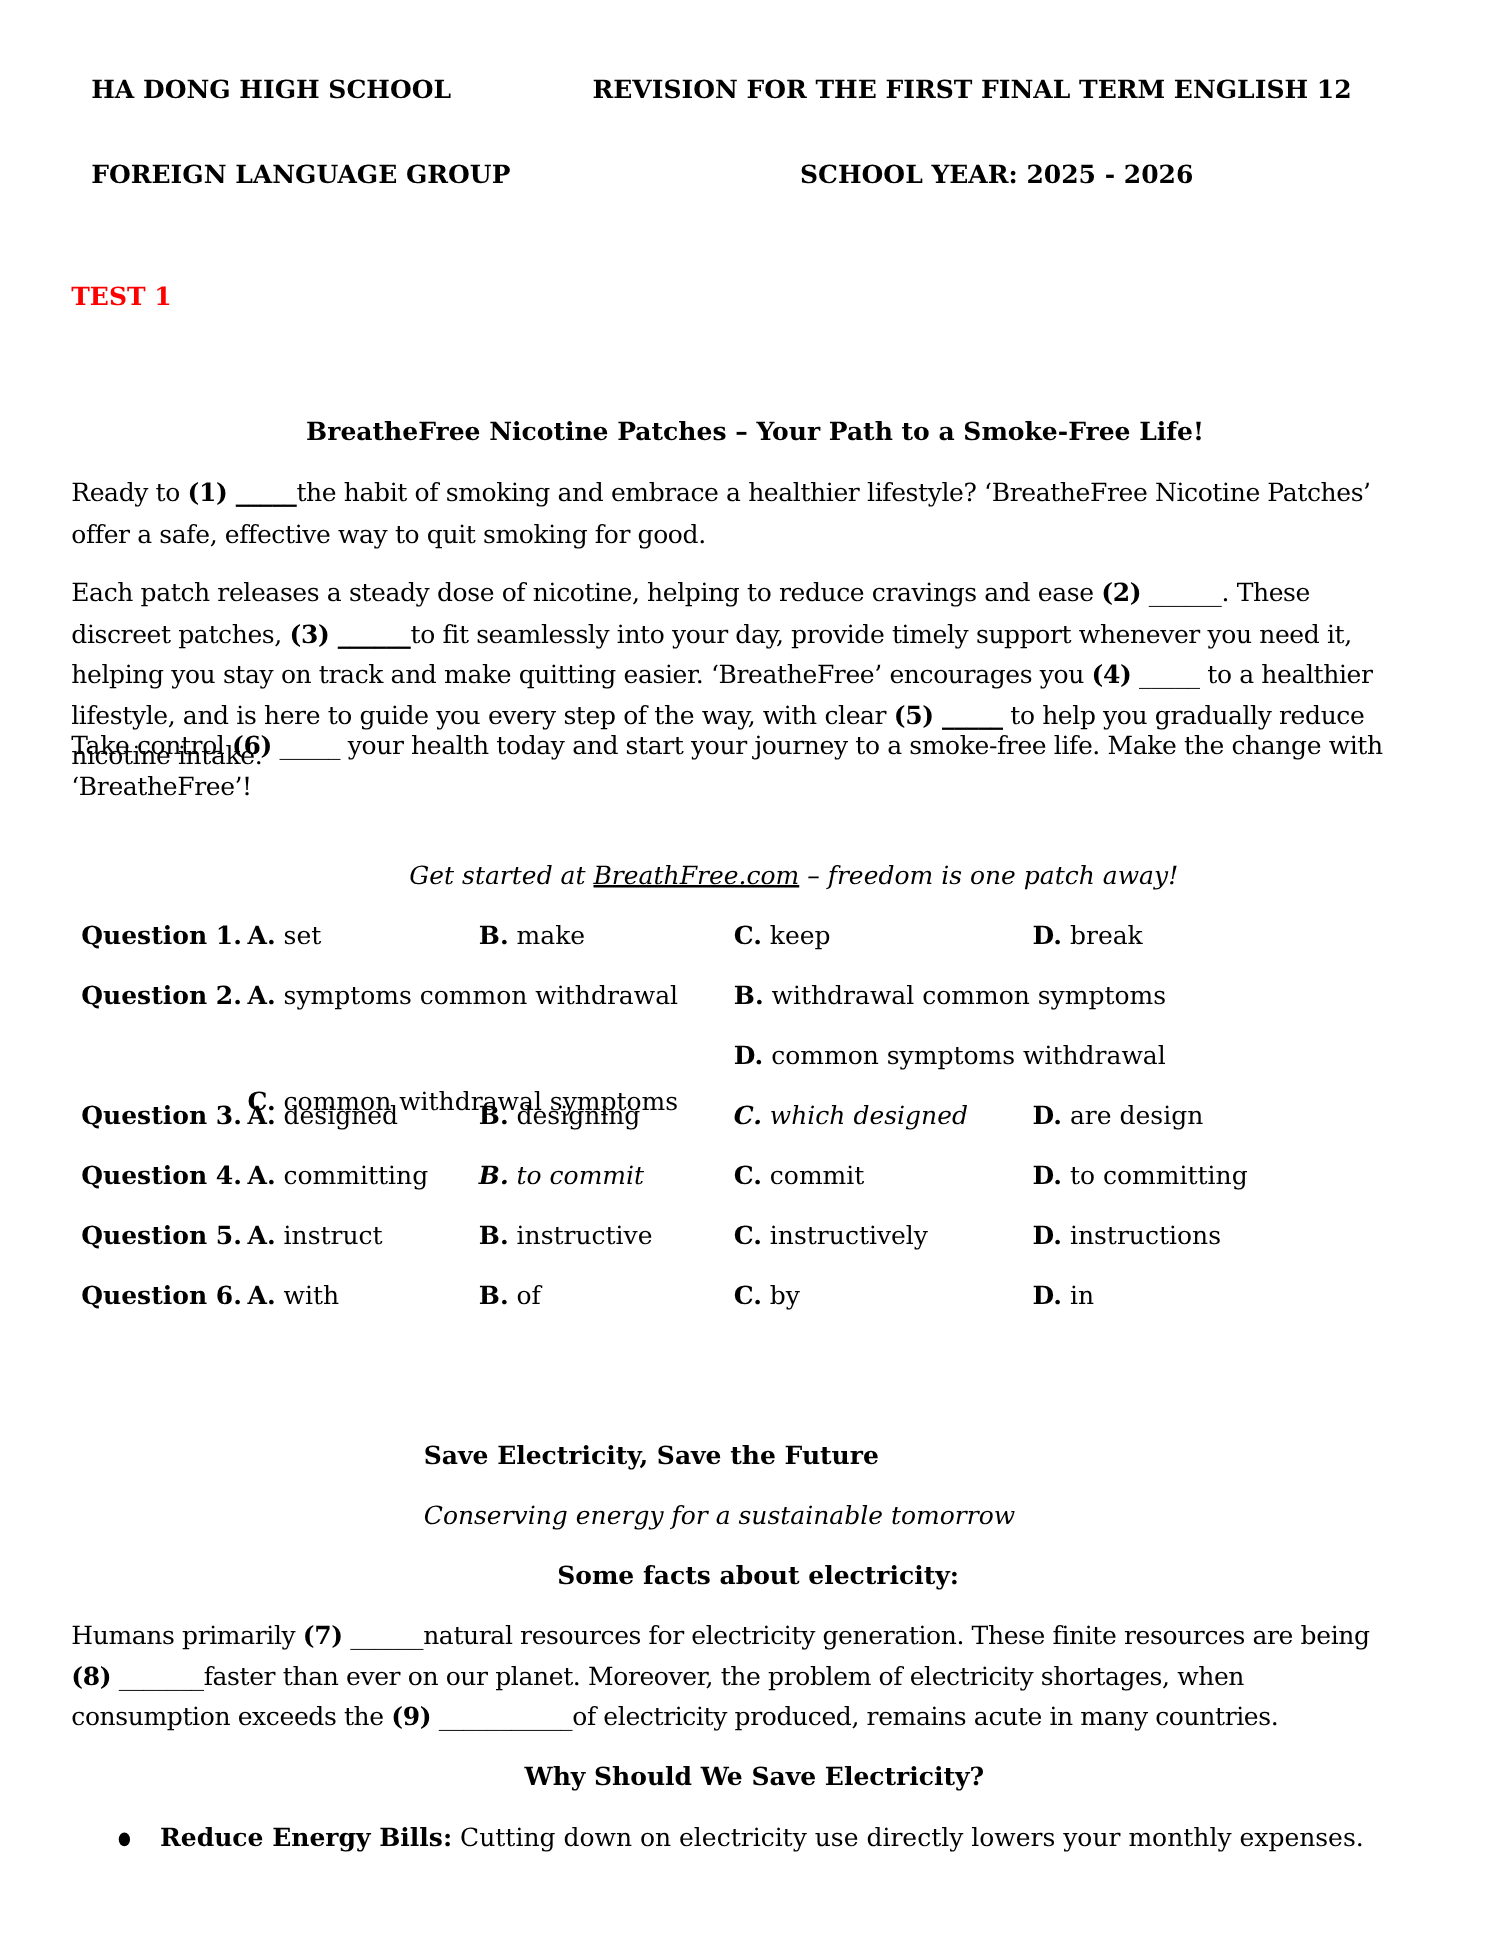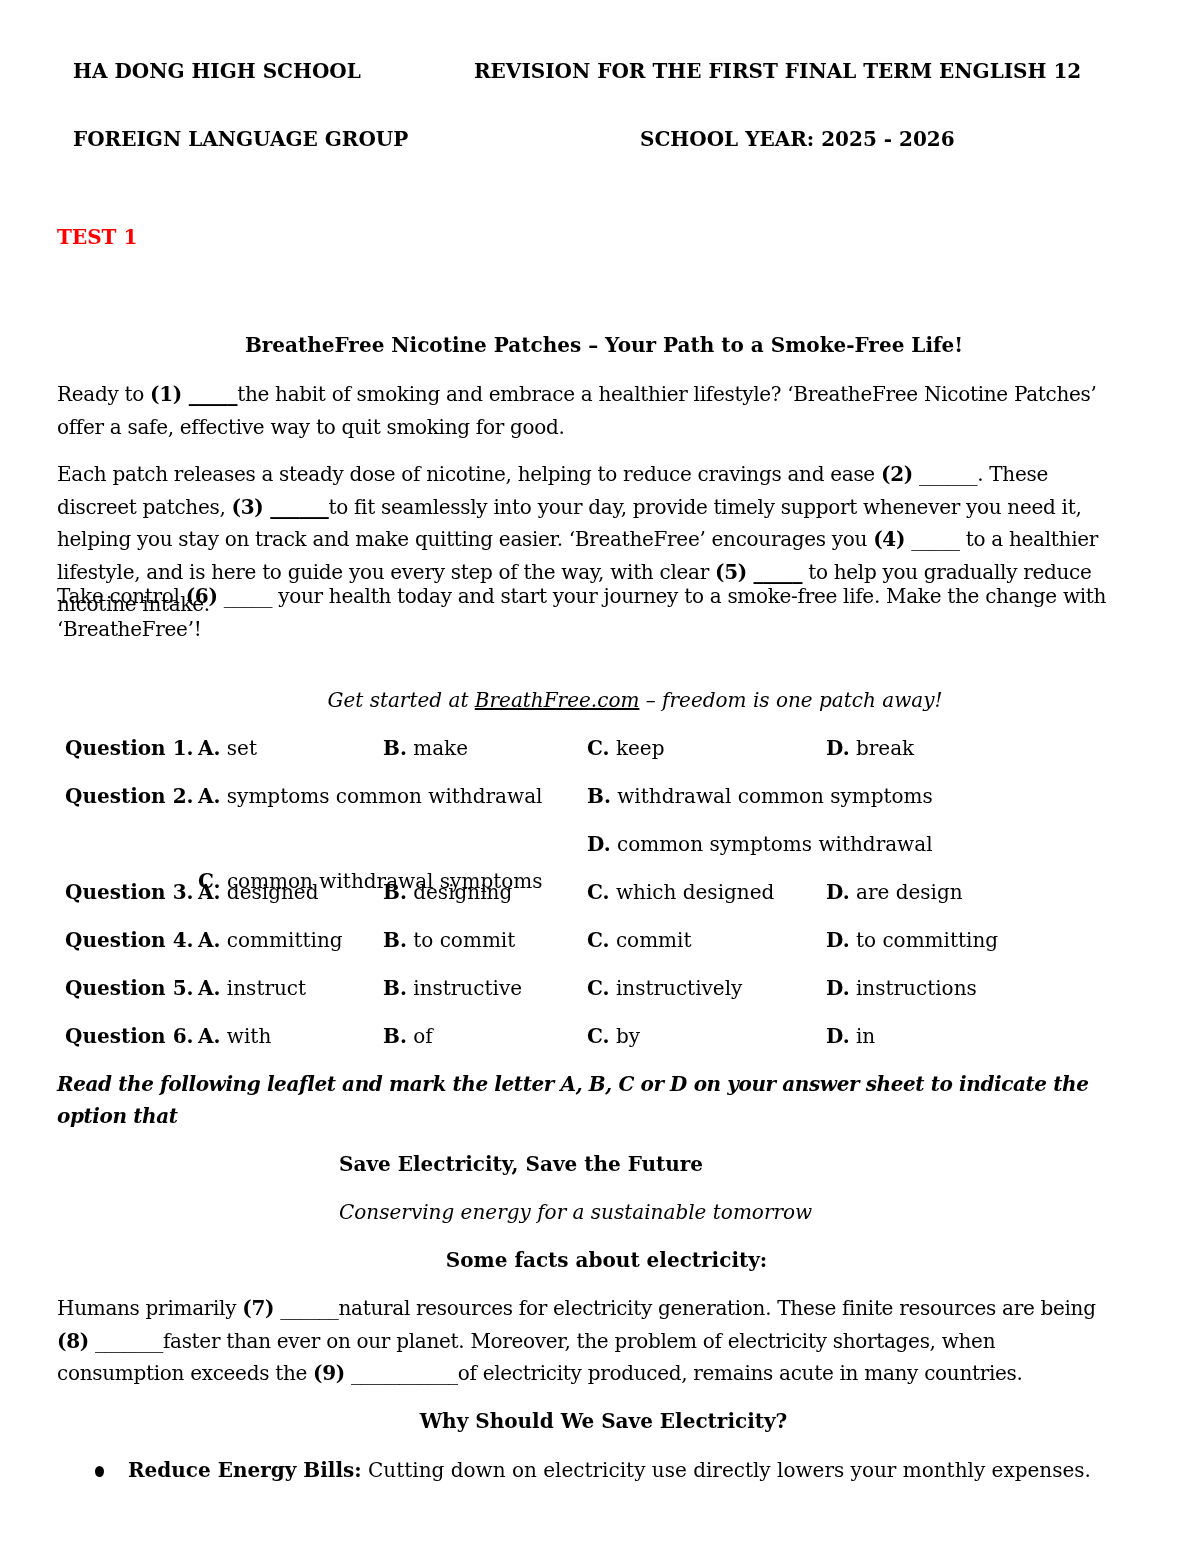--- a/index.html
+++ b/index.html
@@ -68,28 +68,28 @@
 </div>
 <div class="q-row" style="top:832px;">
   <span style="left:133px;margin-top:37px;"><b>C.</b><span style="position:static"> common withdrawal symptoms</span></span>
   <span style="left:522px;"><b>D.</b><span style="position:static"> common symptoms withdrawal</span></span>
 </div>
 
 <div class="q-row" style="top:880px;">
   <span class="q-label">Question 3.</span>
   <span style="left:133px;"><b>A.</b><span style="position:static"> designed</span></span>
   <span style="left:318px;"><b>B.</b><span style="position:static"> designing</span></span>
-  <span style="left:522px;"><b>C.</b><span style="position:static"> which designed</span></span>
+  <span style="left:522px;font-style:italic;"><b>C.</b><span style="position:static"> which designed</span></span>
   <span style="left:761px;"><b>D.</b><span style="position:static"> are design</span></span>
 </div>
 
 <div class="q-row" style="top:928px;">
   <span class="q-label">Question 4.</span>
   <span style="left:133px;"><b>A.</b><span style="position:static"> committing</span></span>
-  <span style="left:318px;"><b>B.</b><span style="position:static"> to commit</span></span>
+  <span style="left:318px;font-style:italic;"><b>B.</b><span style="position:static"> to commit</span></span>
   <span style="left:522px;"><b>C.</b><span style="position:static"> commit</span></span>
   <span style="left:761px;"><b>D.</b><span style="position:static"> to committing</span></span>
 </div>
 
 <div class="q-row" style="top:976px;">
   <span class="q-label">Question 5.</span>
   <span style="left:133px;"><b>A.</b><span style="position:static"> instruct</span></span>
   <span style="left:318px;"><b>B.</b><span style="position:static"> instructive</span></span>
   <span style="left:522px;"><b>C.</b><span style="position:static"> instructively</span></span>
   <span style="left:761px;"><b>D.</b><span style="position:static"> instructions</span></span>
@@ -97,21 +97,20 @@
 
 <div class="q-row" style="top:1024px;">
   <span class="q-label">Question 6.</span>
   <span style="left:133px;"><b>A.</b><span style="position:static"> with</span></span>
   <span style="left:318px;"><b>B.</b><span style="position:static"> of</span></span>
   <span style="left:522px;"><b>C.</b><span style="position:static"> by</span></span>
   <span style="left:761px;"><b>D.</b><span style="position:static"> in</span></span>
 </div>
 
 <div class="abs instr" style="left:57px; top:1068px; width:1100px; letter-spacing:-0.4px;">
-  <div>Read the following leaflet and mark the letter A, B, C or D on your answer sheet to indicate the option that</div>
 </div>
 
 <div class="abs b" style="left:339px; top:1152px;">Save Electricity, Save the Future</div>
 <div class="abs i" style="left:339px; top:1200px;">Conserving energy for a sustainable tomorrow</div>
 <div class="abs b center" style="left:0; width:1213px; top:1248px;">Some facts about electricity:</div>
 
 <div class="abs para" style="left:57px; top:1292px; width:1070px;">
   <span>Humans primarily </span><span class="b">(7)</span><span> ______</span><span>natural resources for electricity generation. These finite resources are being </span><span class="b">(8)</span> <span>_______</span><span>faster than ever on our planet. Moreover, the problem of electricity shortages, when consumption exceeds the </span><span class="b">(9)</span><span> ___________</span><span>of electricity produced, remains acute in many countries.</span>
 </div>
 

